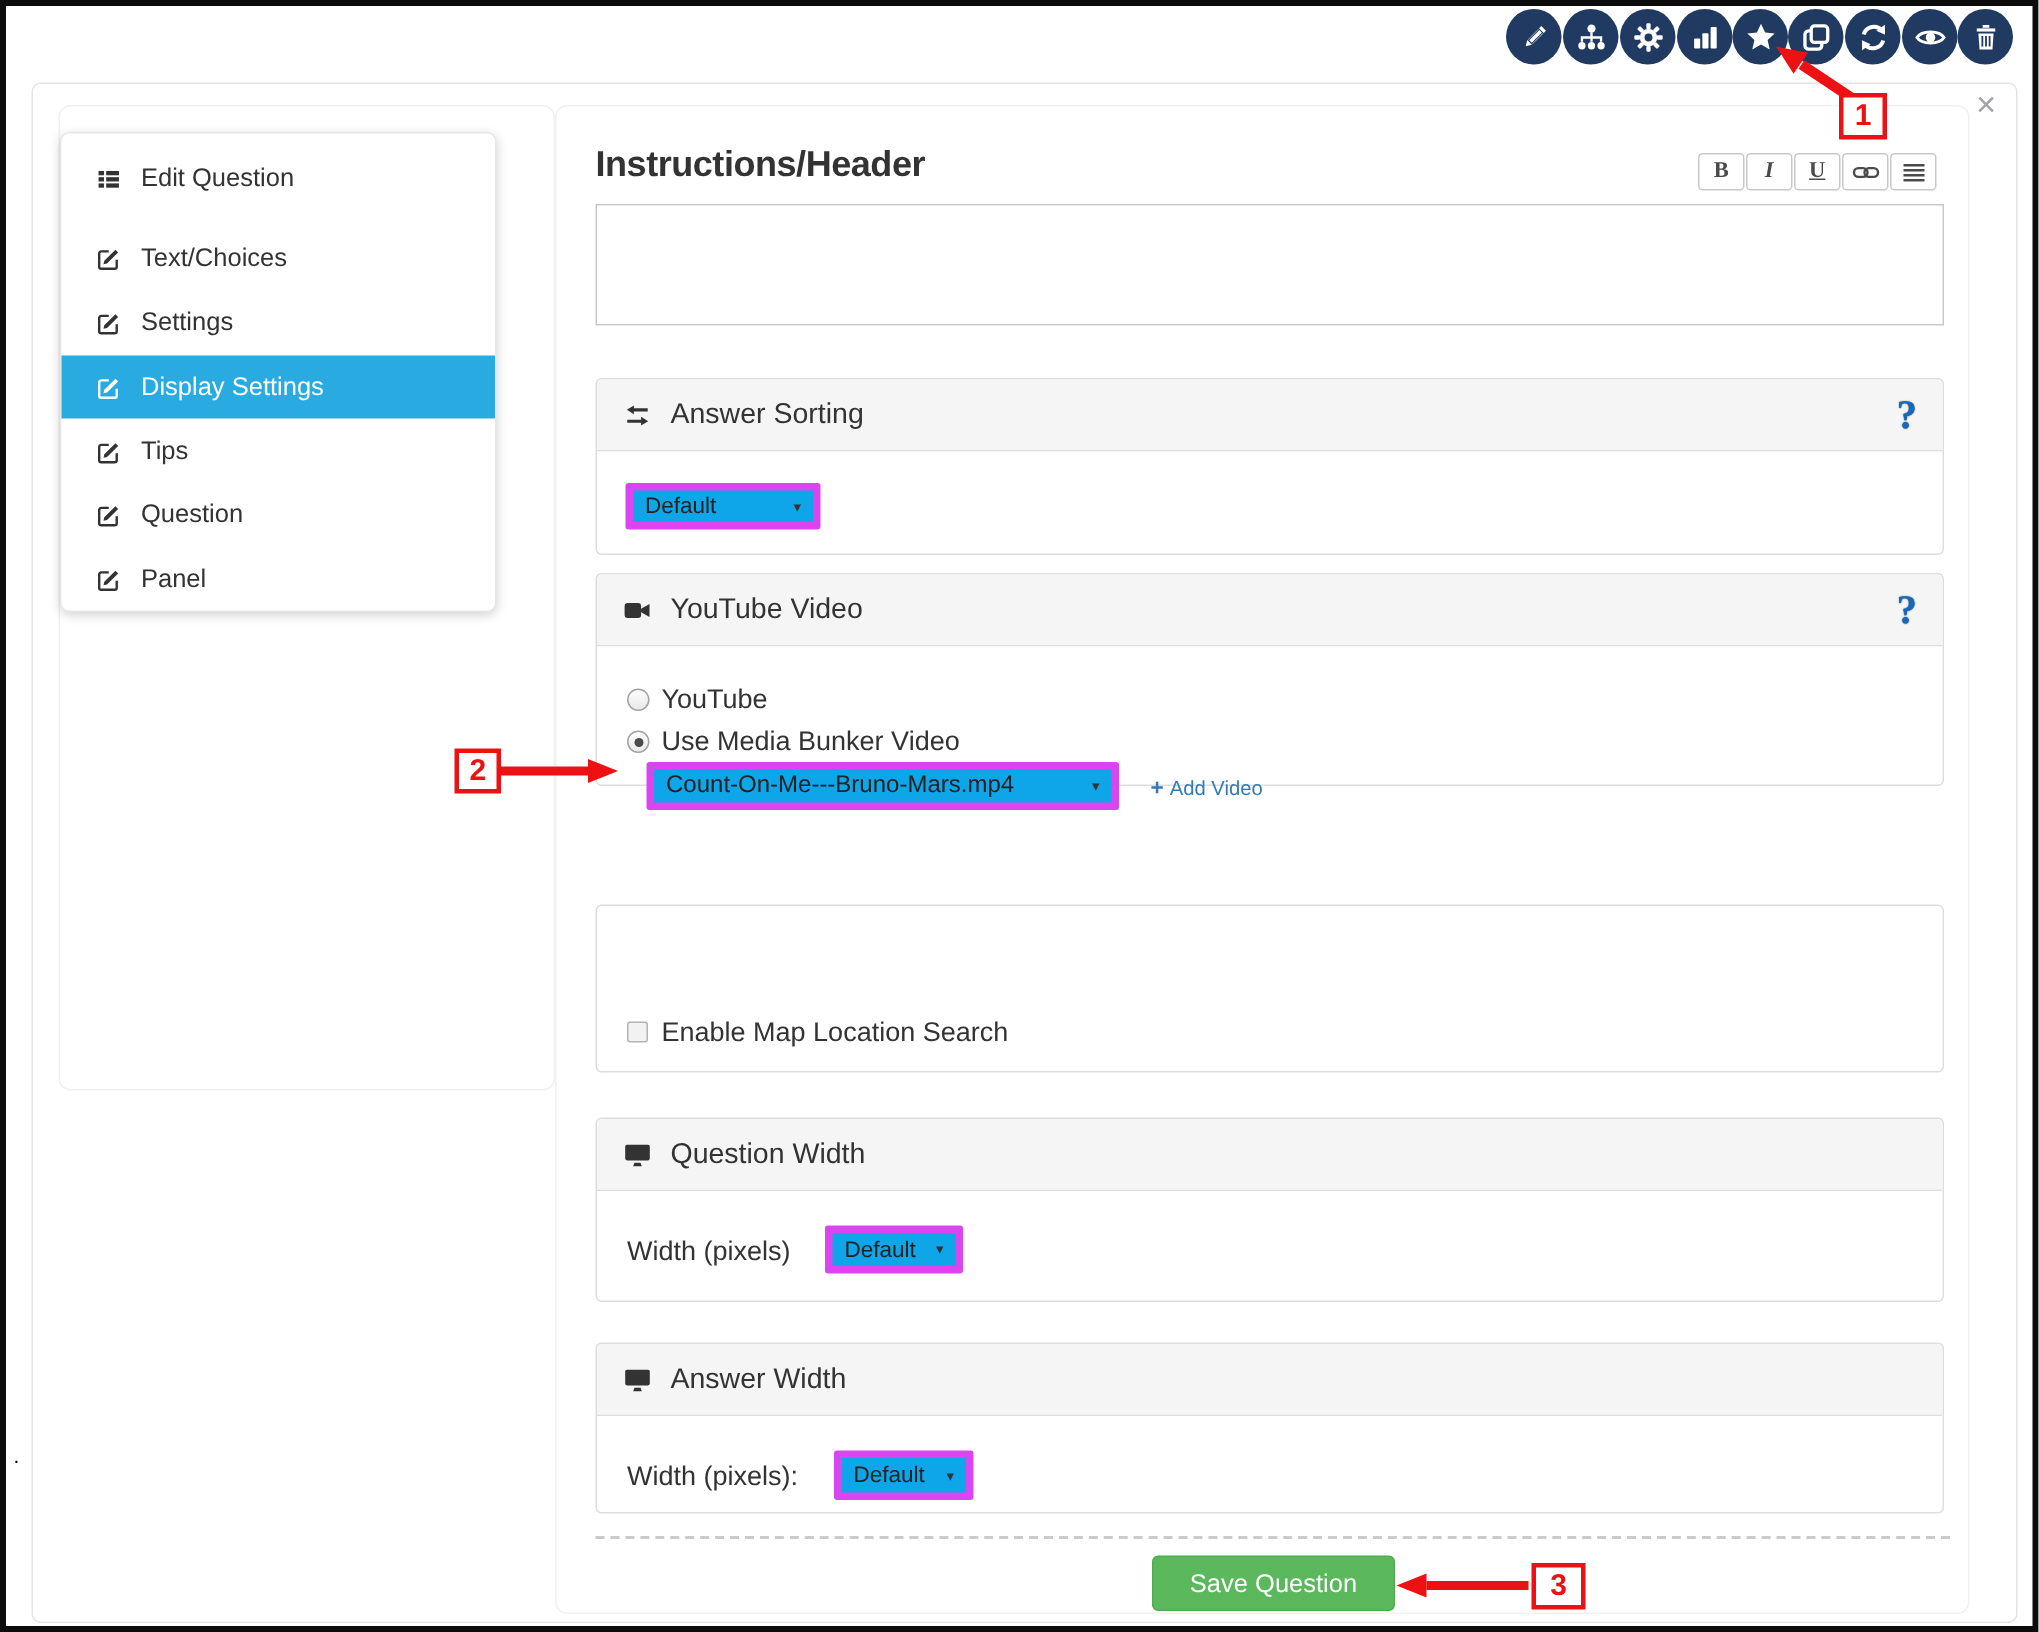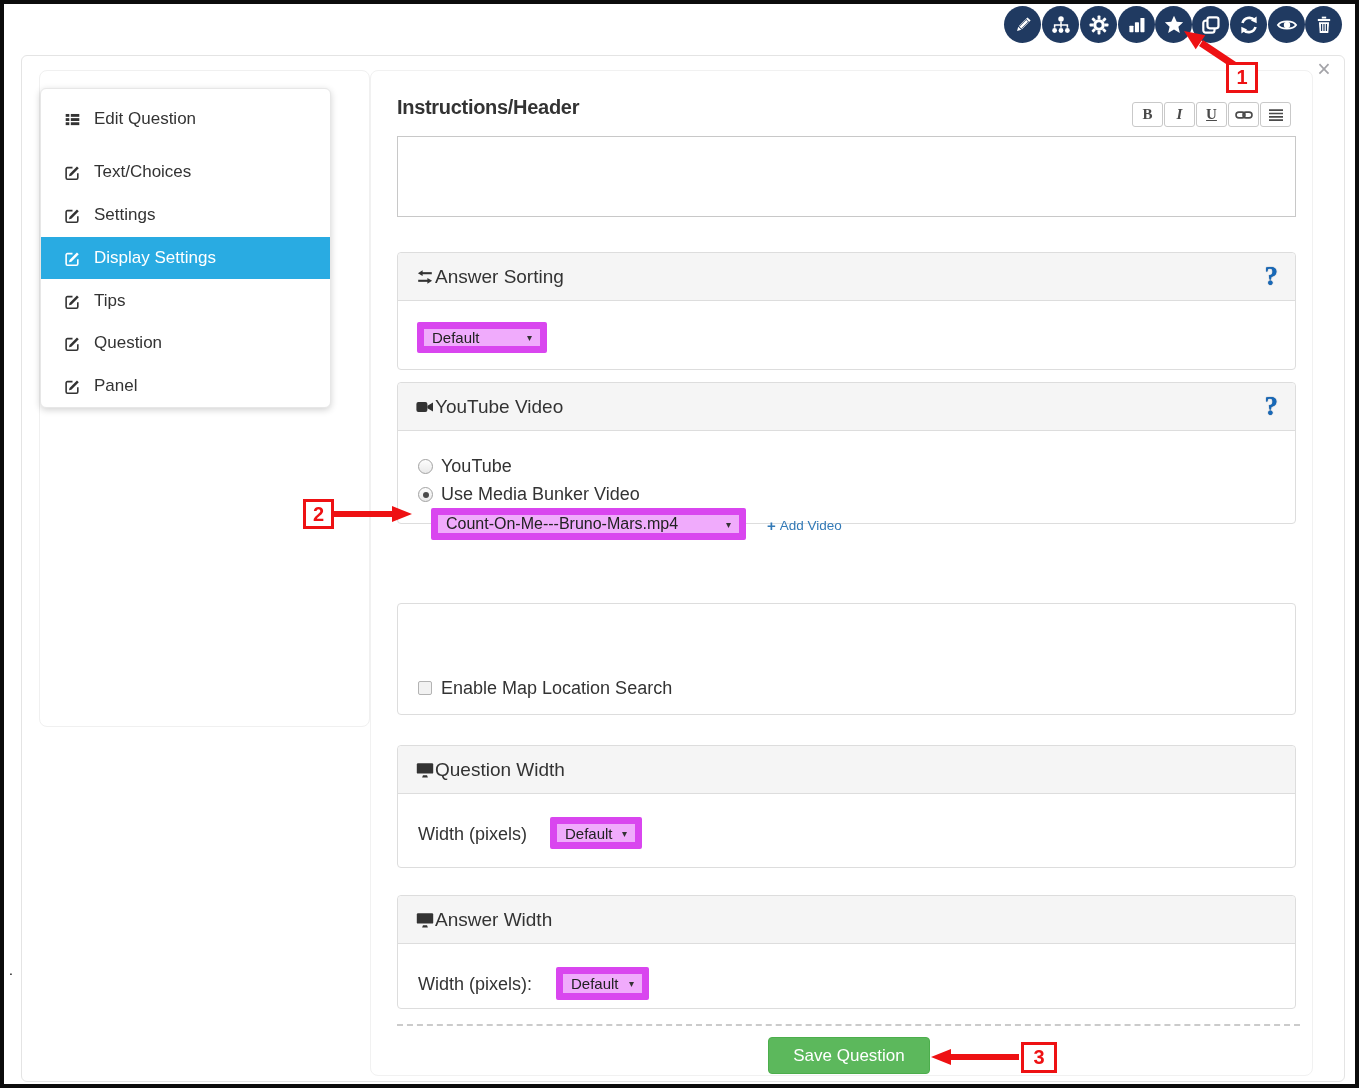--- a/index.html
+++ b/index.html
@@ -47,21 +47,21 @@
   .side-item {
     position:absolute; left:0; right:0; height:42px;
     display:flex; align-items:center; gap:13px; padding-left:23px;
     font-size:17px; color:#333; cursor:pointer;
   }
   .side-item svg { width:17px; height:17px; flex:0 0 auto; }
   .side-item.active { background:#29abe2; color:#fff; }
 
   
   .main-title {
-    position:absolute; left:397px; top:96px; font-size:20px; font-weight:700; color:#333;
+    position:absolute; left:397px; top:96px; font-size:24px; font-weight:700; color:#333;
     letter-spacing:-.3px;
   }
   .fmt-group { position:absolute; left:1132px; top:102px; display:flex; gap:1px; }
   .fmt-btn {
     width:31px; height:25px; background:#fff; border:1px solid #c9c9c9; border-radius:3px;
     display:flex; align-items:center; justify-content:center; cursor:pointer;
     font-family:"Liberation Serif", serif; font-size:15px; color:#4a4a4a;
   }
   .fmt-b { font-weight:700; }
   .fmt-i { font-style:italic; font-weight:700; }
@@ -73,31 +73,31 @@
     padding:6px;
   }
 
   
   .panel {
     position:absolute; left:397px; width:899px;
     background:#fff; border:1px solid #ddd; border-radius:4px;
   }
   .panel-head {
     height:48px; background:#f5f5f5; border-bottom:1px solid #ddd;
-    border-radius:4px 4px 0 0; display:flex; align-items:center; gap:0; padding:0 17px;
+    border-radius:4px 4px 0 0; display:flex; align-items:center; gap:12px; padding:0 17px;
   }
   .panel-head svg { width:20px; height:20px; flex:0 0 auto; }
   .panel-title { font-size:19px; color:#333; }
   .help-q {
     margin-left:auto; font-family:"Liberation Serif", serif; font-weight:700;
     font-size:27px; color:#1769b8; cursor:pointer; line-height:1;
     text-shadow:0 0 1px #113e75;
   }
   .sel {
-    position:absolute; background:#f0abfc; border:7px solid #d946ef; border-radius:2px;
+    position:absolute; background:#0ea5e9; border:5px solid #d946ef; border-radius:2px;
     display:flex; align-items:center; padding:0 8px; cursor:pointer; font-size:15px; color:#222;justify-content:space-between;
   }
   .sel .caret { margin-left:auto; font-size:10px; color:#333; padding-left:8px; }
 
   .radio {
     position:absolute; width:15px; height:15px; border-radius:50%;
     border:1px solid #a2a2a2; background:linear-gradient(#fdfdfd,#e9e9e9); cursor:pointer;
   }
   .radio.checked::after {
     content:""; position:absolute; left:3.5px; top:3.5px; width:6px; height:6px;

